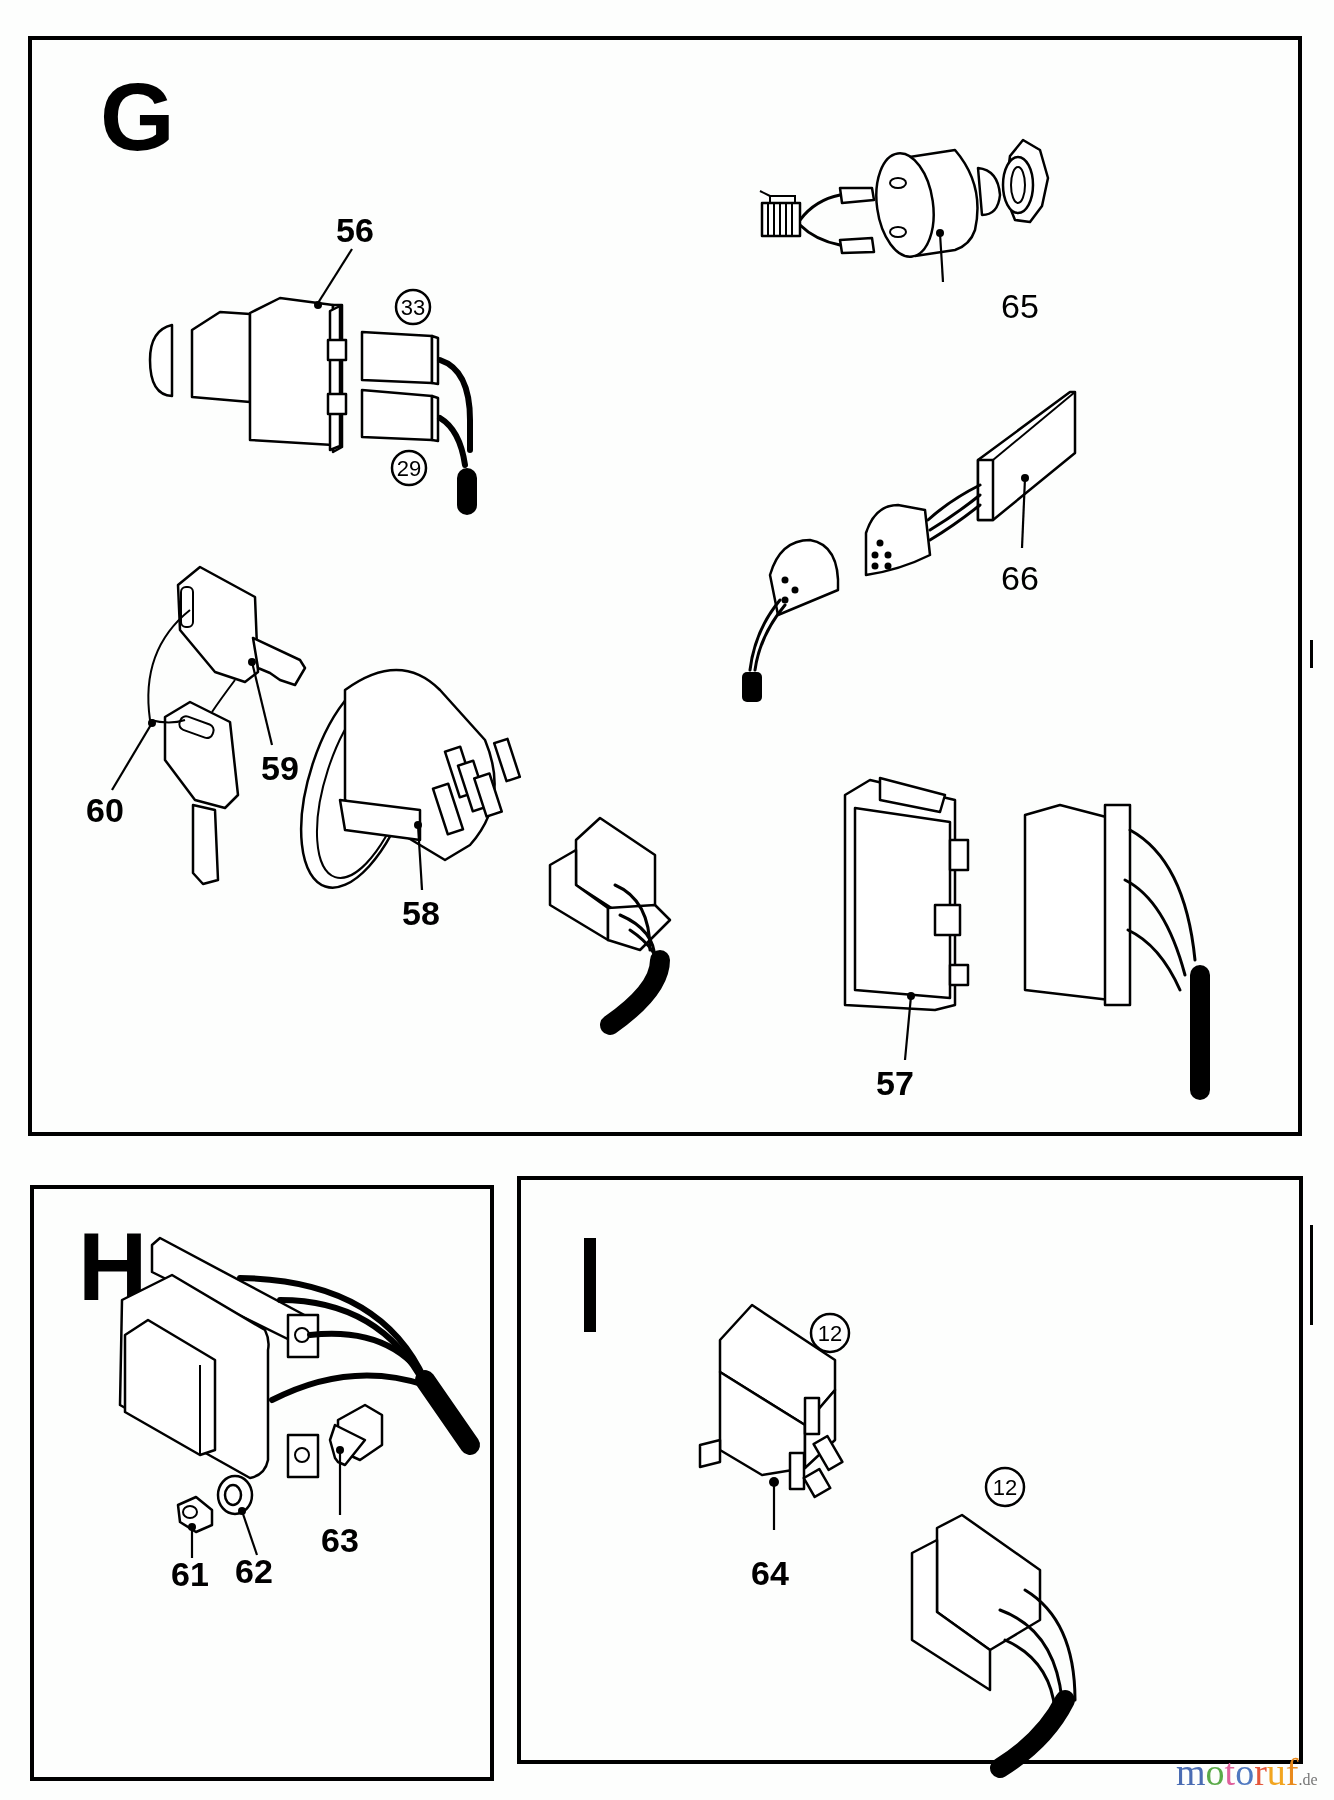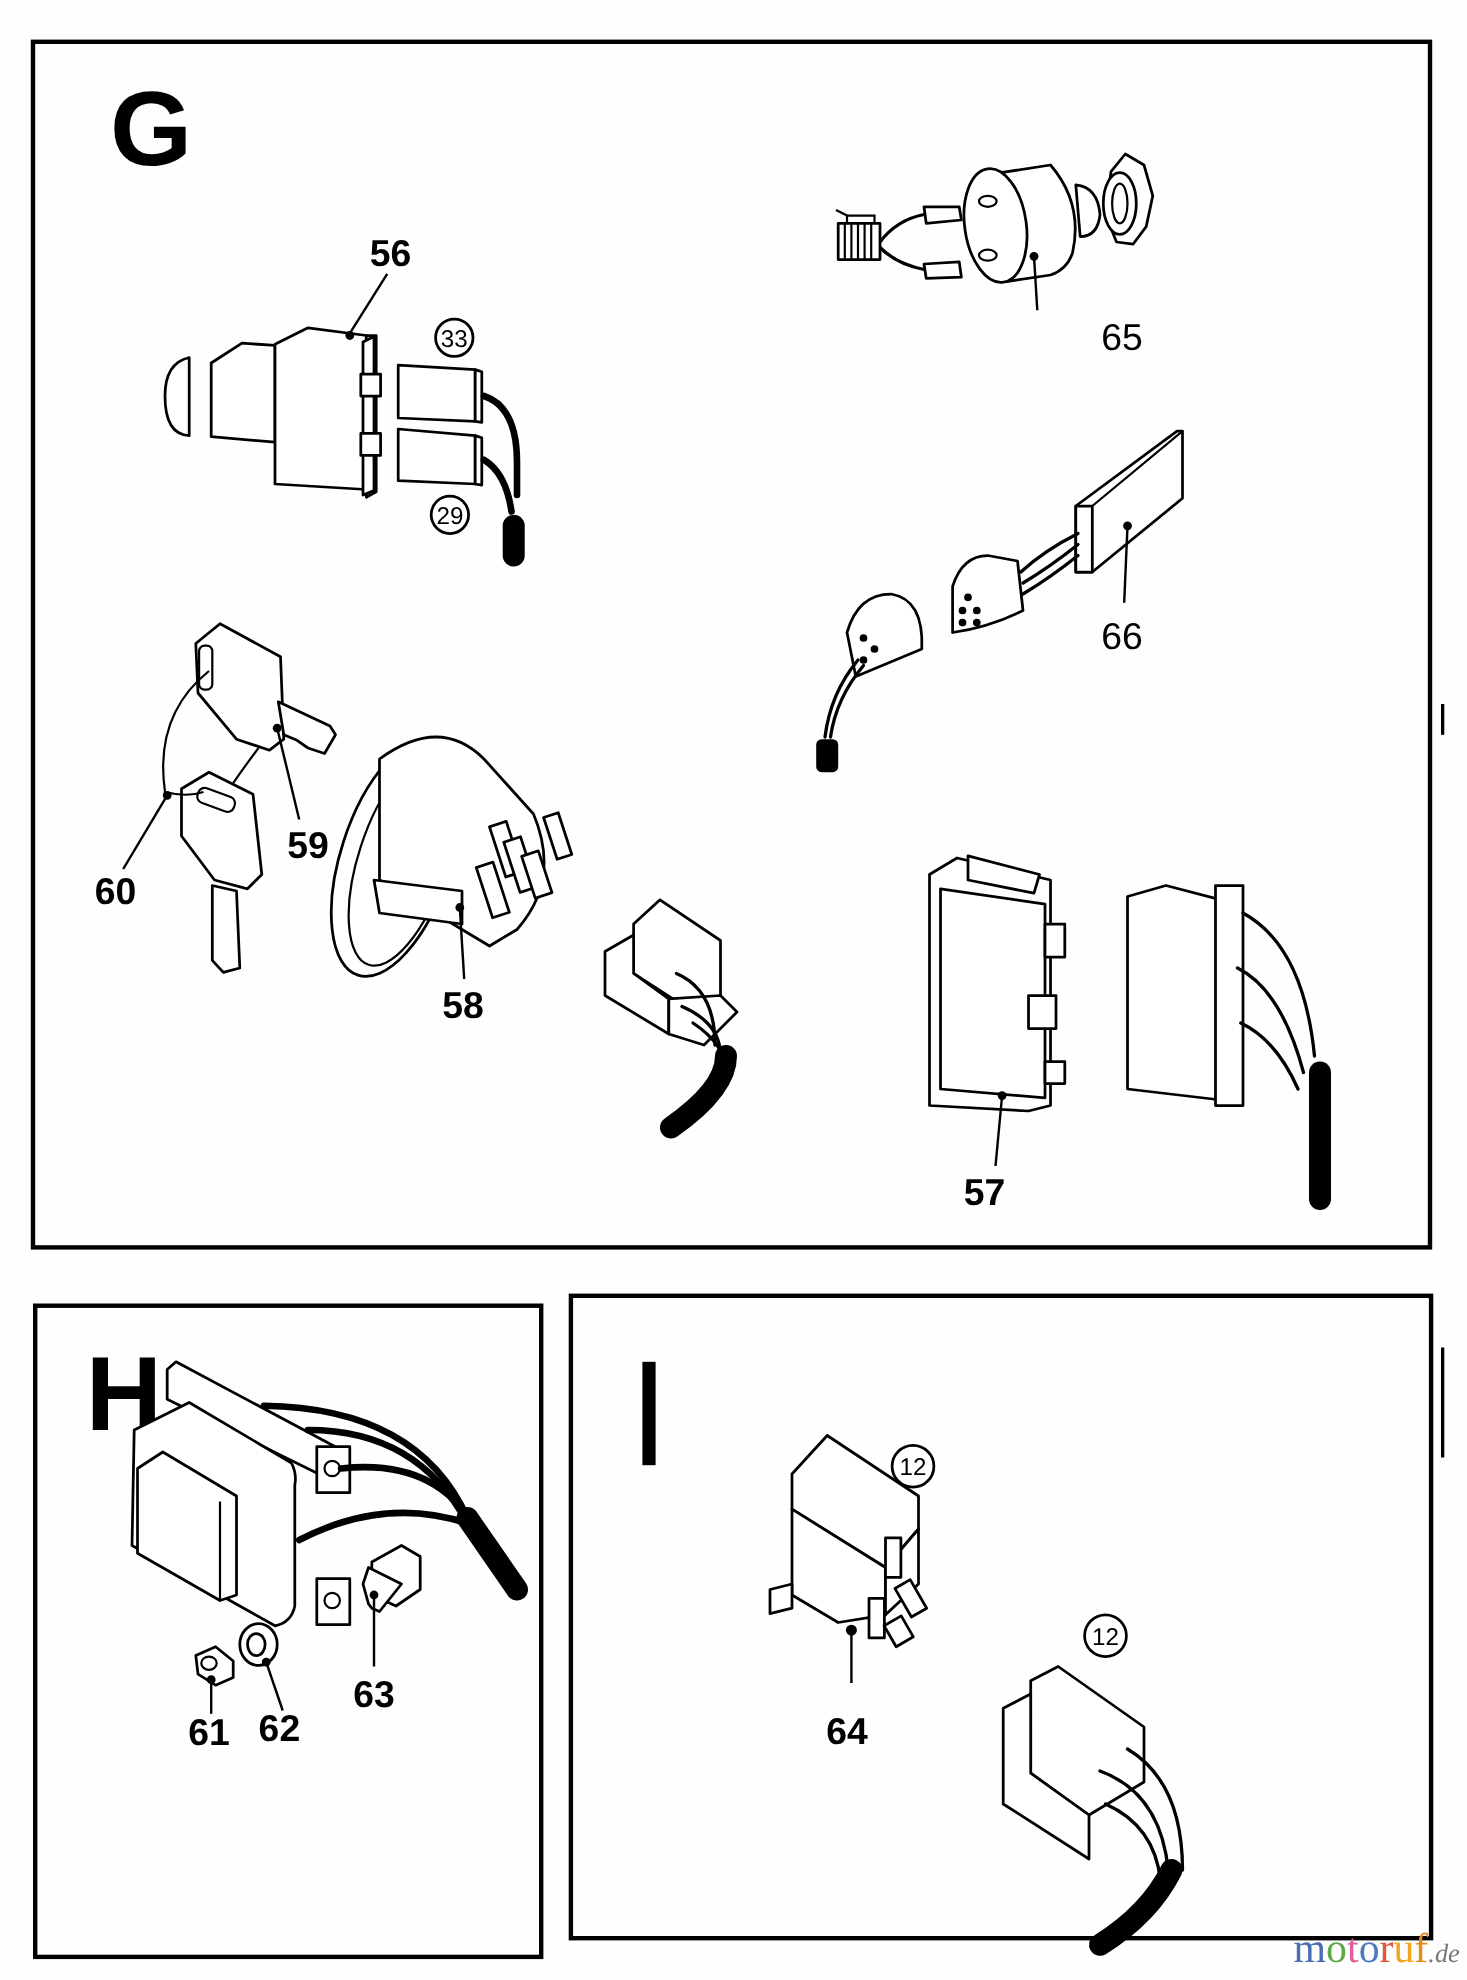--- a/index.html
+++ b/index.html
@@ -13,21 +13,21 @@
   .wire-thin { fill: none; stroke: #000; stroke-width: 3; stroke-linecap: round; }
   .sheath { fill: none; stroke: #000; stroke-width: 20; stroke-linecap: round; }
   .leader { stroke: #000; stroke-width: 2.2; fill: none; }
   .dot { fill: #000; }
   .callout { font-family: "Liberation Sans", sans-serif; font-weight: bold; font-size: 34px; fill: #000; text-anchor: middle; }
   .callout-light { font-family: "Liberation Sans", sans-serif; font-size: 34px; fill: #000; text-anchor: middle; }
   .ref-circle { fill: #fff; stroke: #000; stroke-width: 2.5; }
   .ref-text { font-family: "Liberation Sans", sans-serif; font-size: 22px; fill: #000; text-anchor: middle; }
   .logo { position: absolute; left: 1176px; top: 1752px; font-family: "Liberation Serif", serif; font-size: 38px; line-height: 40px; white-space: nowrap; }
   .logo span { display: inline-block; }
-  .logo .tld { font-size: 24px; color: #777; font-style: italic; }
+  .logo .tld { font-size: 16px; color: #777; }
 </style>
 </head>
 <body>
 
 <svg width="1334" height="1800" viewBox="0 0 1334 1800">
 
   <g>
     <rect class="panel-frame" x="30" y="38" width="1270" height="1096"></rect>
     <text class="panel-letter" x="100" y="150">G</text>
 

